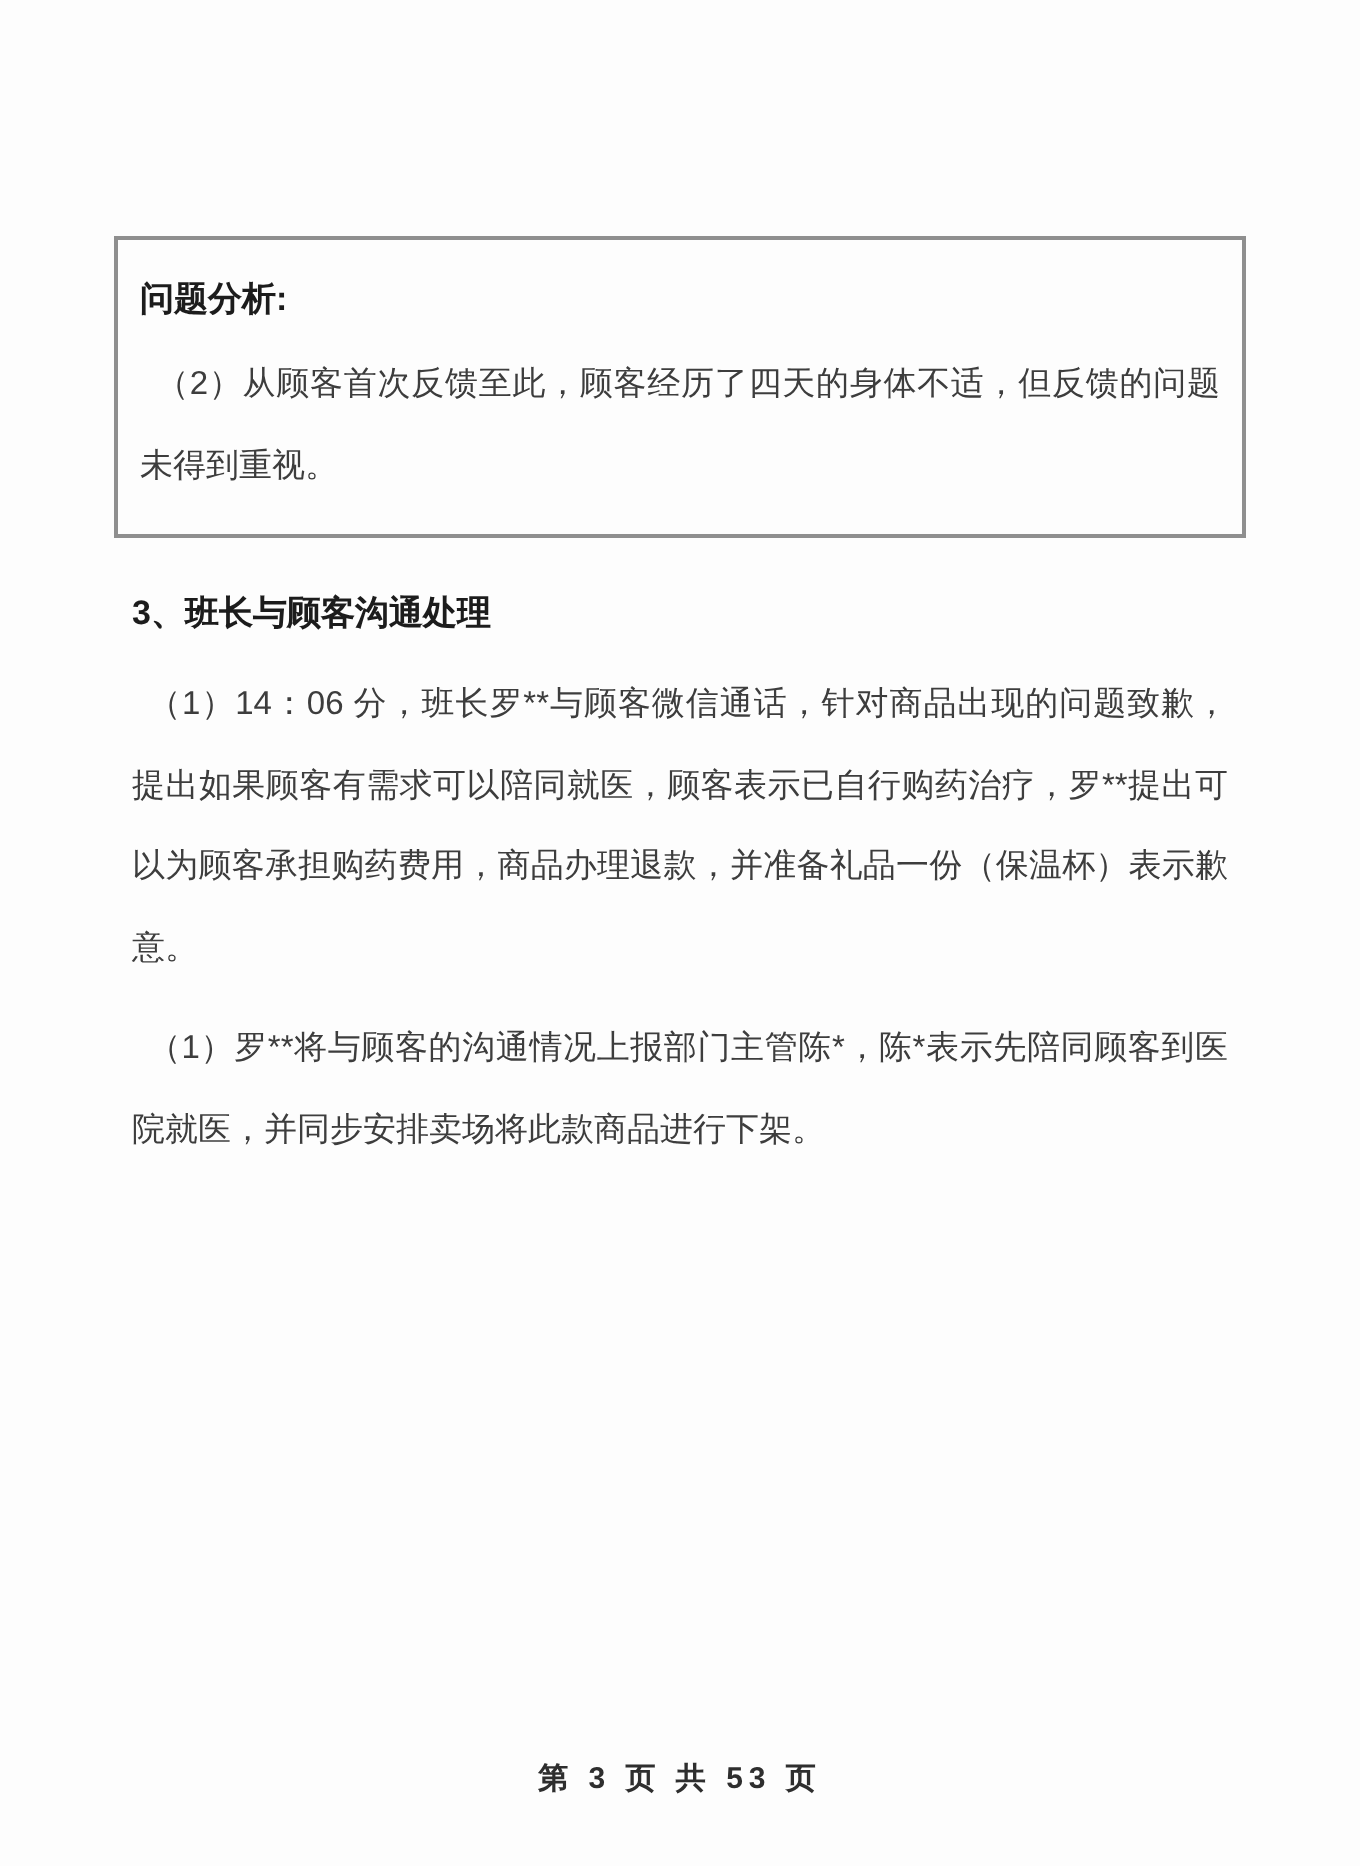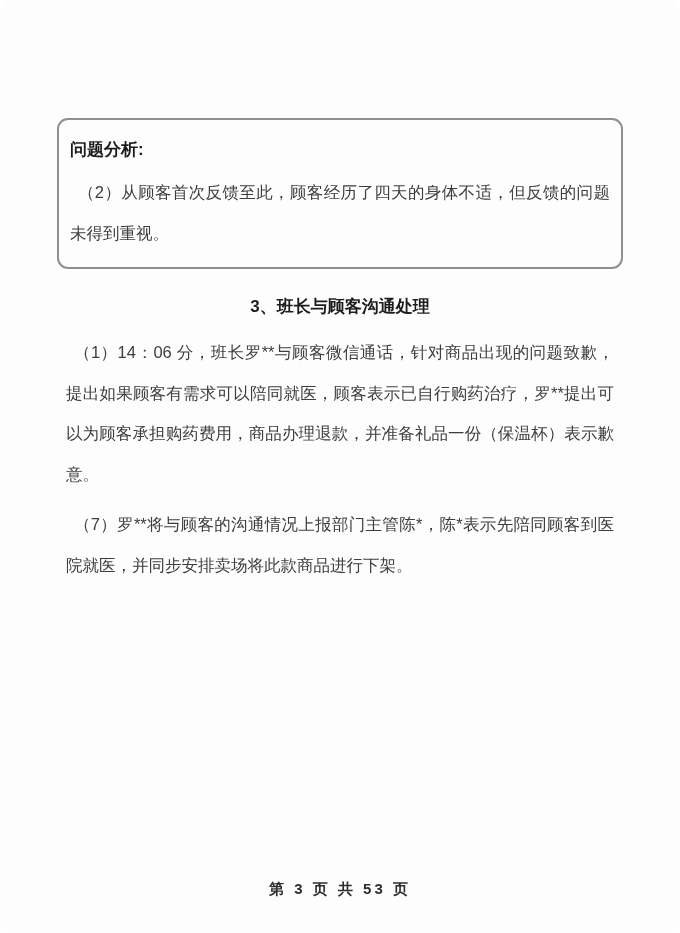--- a/index.html
+++ b/index.html
@@ -1,15 +1,15 @@
 <!DOCTYPE html>
 <html><head>
 <meta charset="utf-8">
 <style>
-  * { margin: 0; padding: 0; box-sizing: border-box; border-radius: 11px; }
+  * { margin: 0; padding: 0; box-sizing: border-box; }
   html, body { background: #ffffff; }
   .page {
     position: relative;
     width: 680px;
     height: 933px;
     margin: 0 auto;
     background: #fdfdfd;
     font-family: "Liberation Sans", "DejaVu Sans", sans-serif;
     color: #3a3a3a;
     overflow: hidden;
@@ -39,21 +39,20 @@
     text-indent: 8px;
     margin: 0;
   }
   .analysis-box p.para { margin-top: 2px; }
   .section-heading {
     font-size: 17px;
     font-weight: bold;
     color: #1c1c1c;
     margin: 23px 9px 4px 9px;
     line-height: 30px;
-    text-align: center;
   }
   .section-body { margin: 0 9px; }
   .section-body p.para { margin-top: 10px; }
   .footer {
     position: absolute;
     bottom: 34px;
     left: 0;
     width: 100%;
     text-align: center;
     font-size: 15px;
@@ -71,20 +70,20 @@
 
     <div class="analysis-box">
       <div class="box-title">问题分析:</div>
       <p class="para">（2）从顾客首次反馈至此，顾客经历了四天的身体不适，但反馈的问题未得到重视。</p>
     </div>
 
     <div class="section-heading">3、班长与顾客沟通处理</div>
 
     <div class="section-body">
       <p class="para">（1）14：06 分，班长罗**与顾客微信通话，针对商品出现的问题致歉，提出如果顾客有需求可以陪同就医，顾客表示已自行购药治疗，罗**提出可以为顾客承担购药费用，商品办理退款，并准备礼品一份（保温杯）表示歉意。</p>
-      <p class="para">（7）罗**将与顾客的沟通情况上报部门主管陈*，陈*表示先陪同顾客到医院就医，并同步安排卖场将此款商品进行下架。</p>
+      <p class="para">（1）罗**将与顾客的沟通情况上报部门主管陈*，陈*表示先陪同顾客到医院就医，并同步安排卖场将此款商品进行下架。</p>
     </div>
 
   </div>
 
   <div class="footer">第 3 页 共 53 页</div>
 
 </div>
 
 </body></html>

